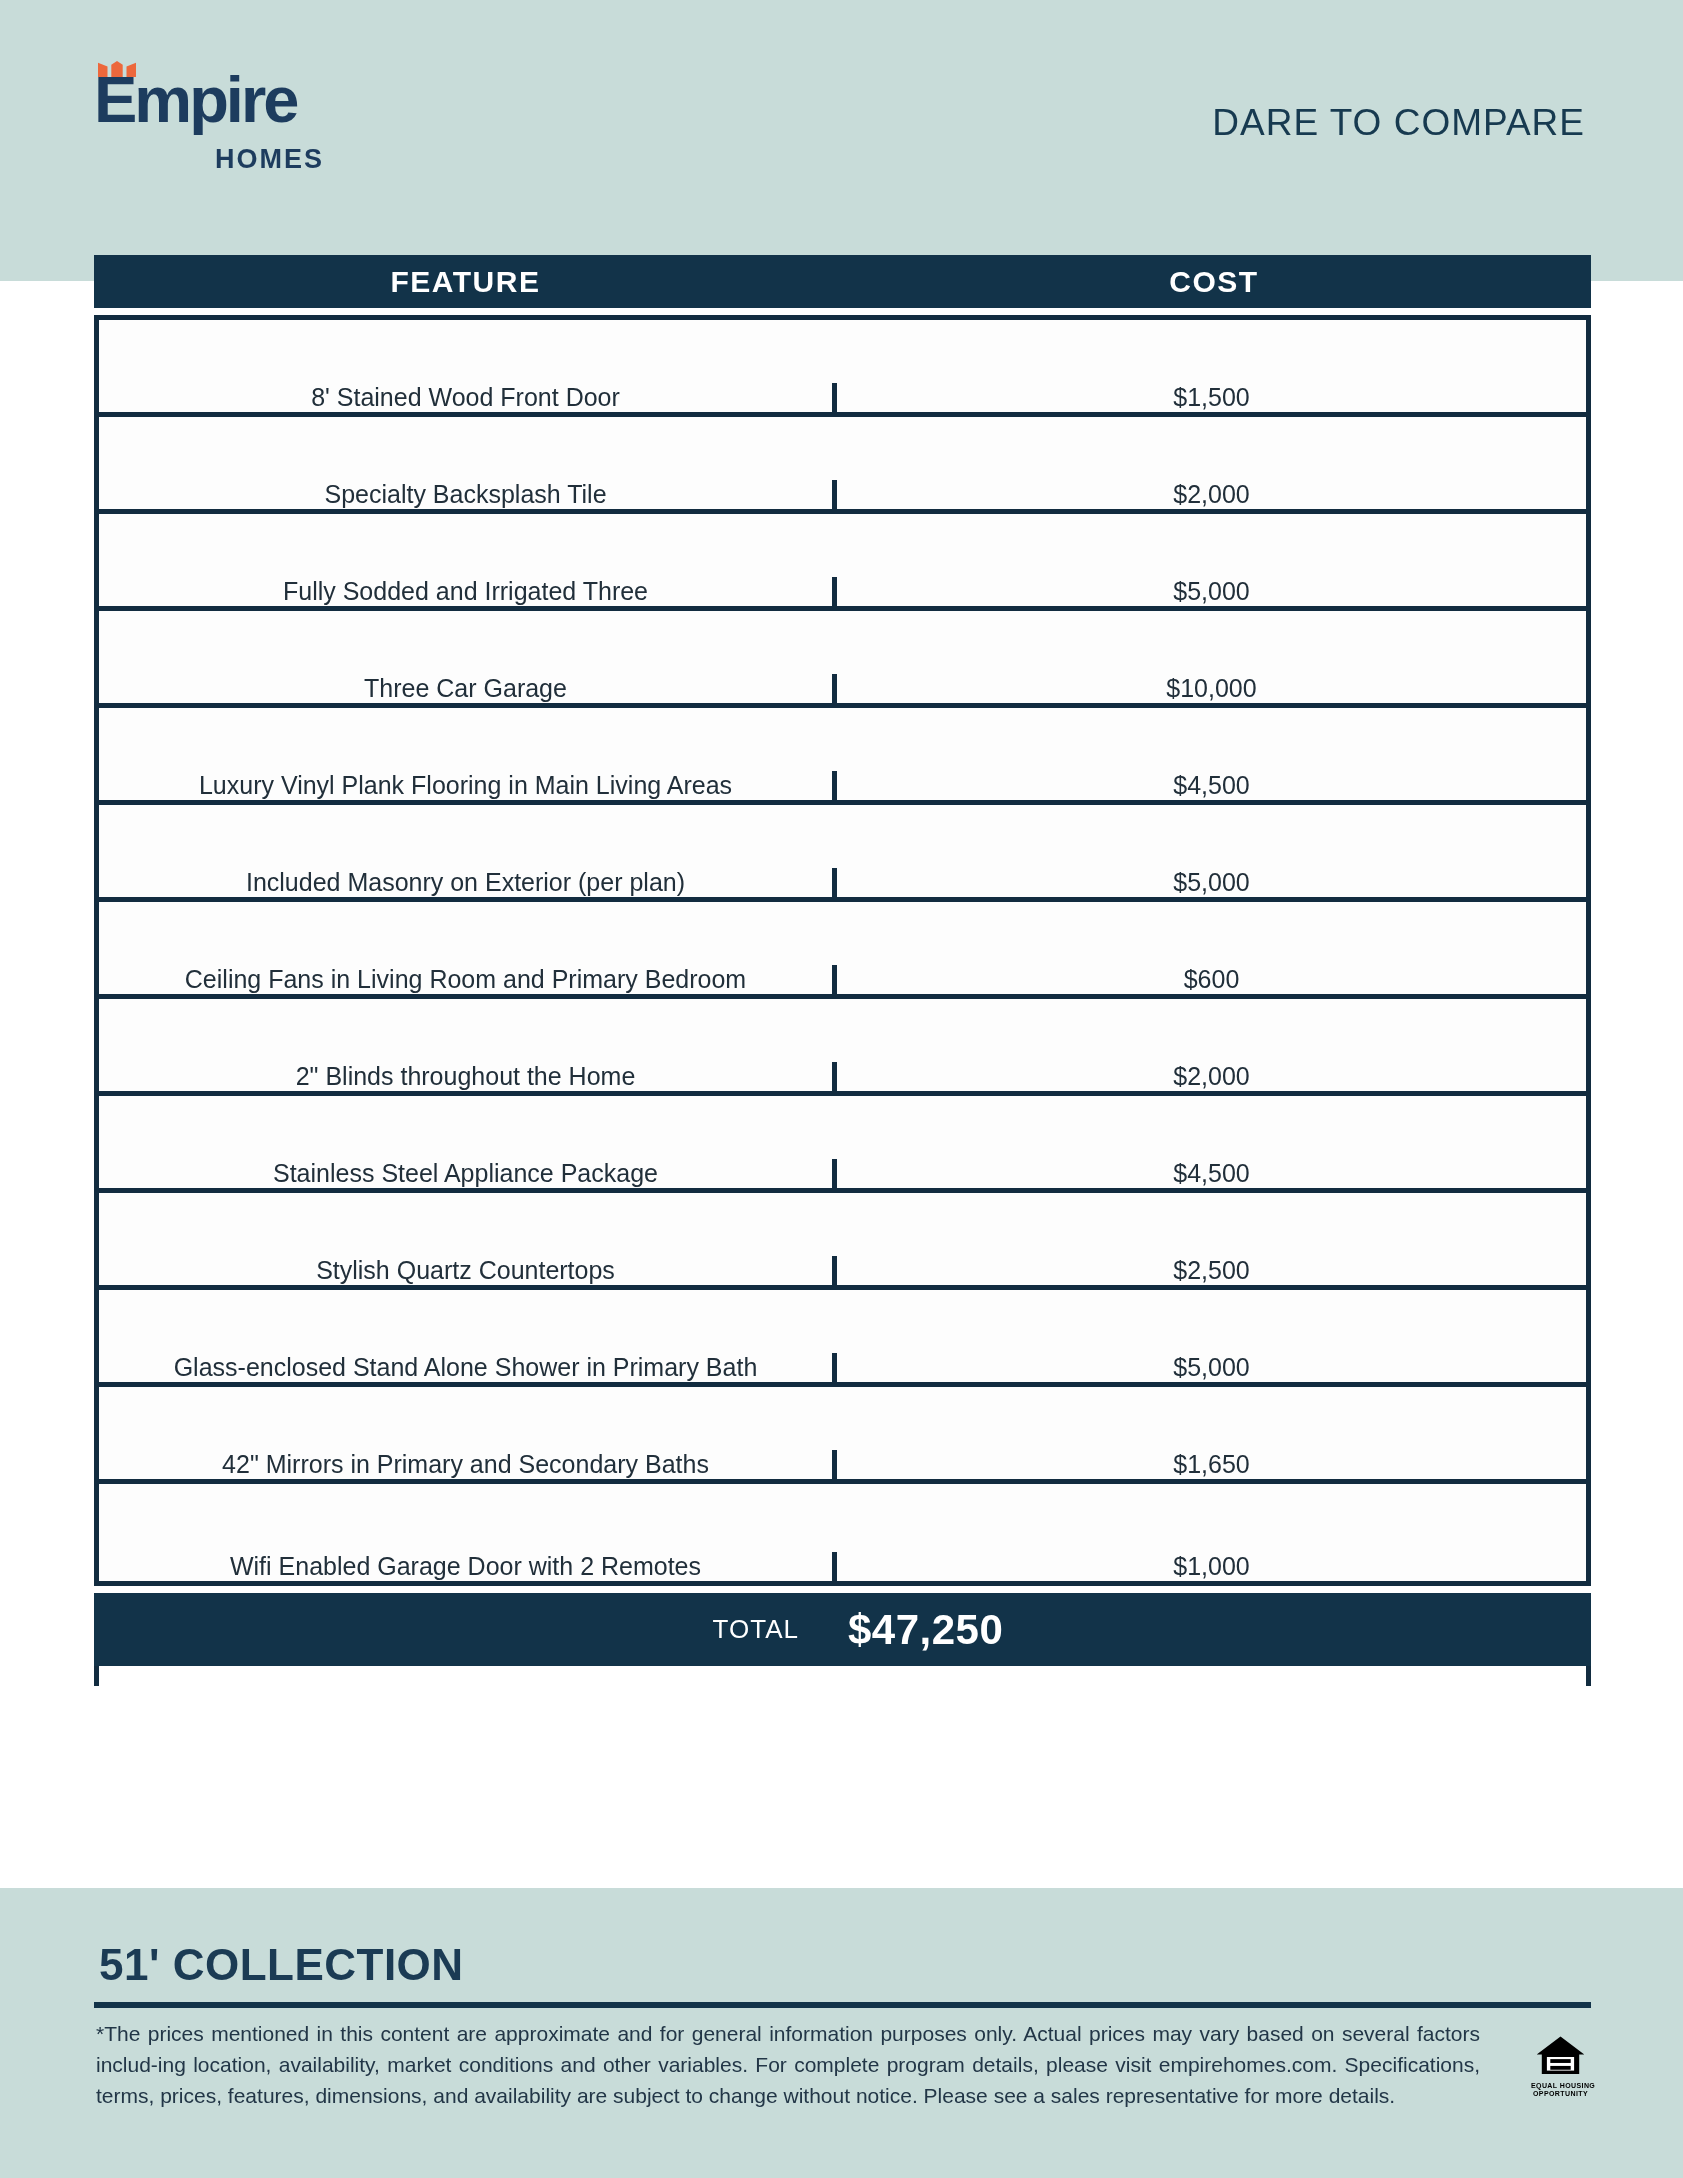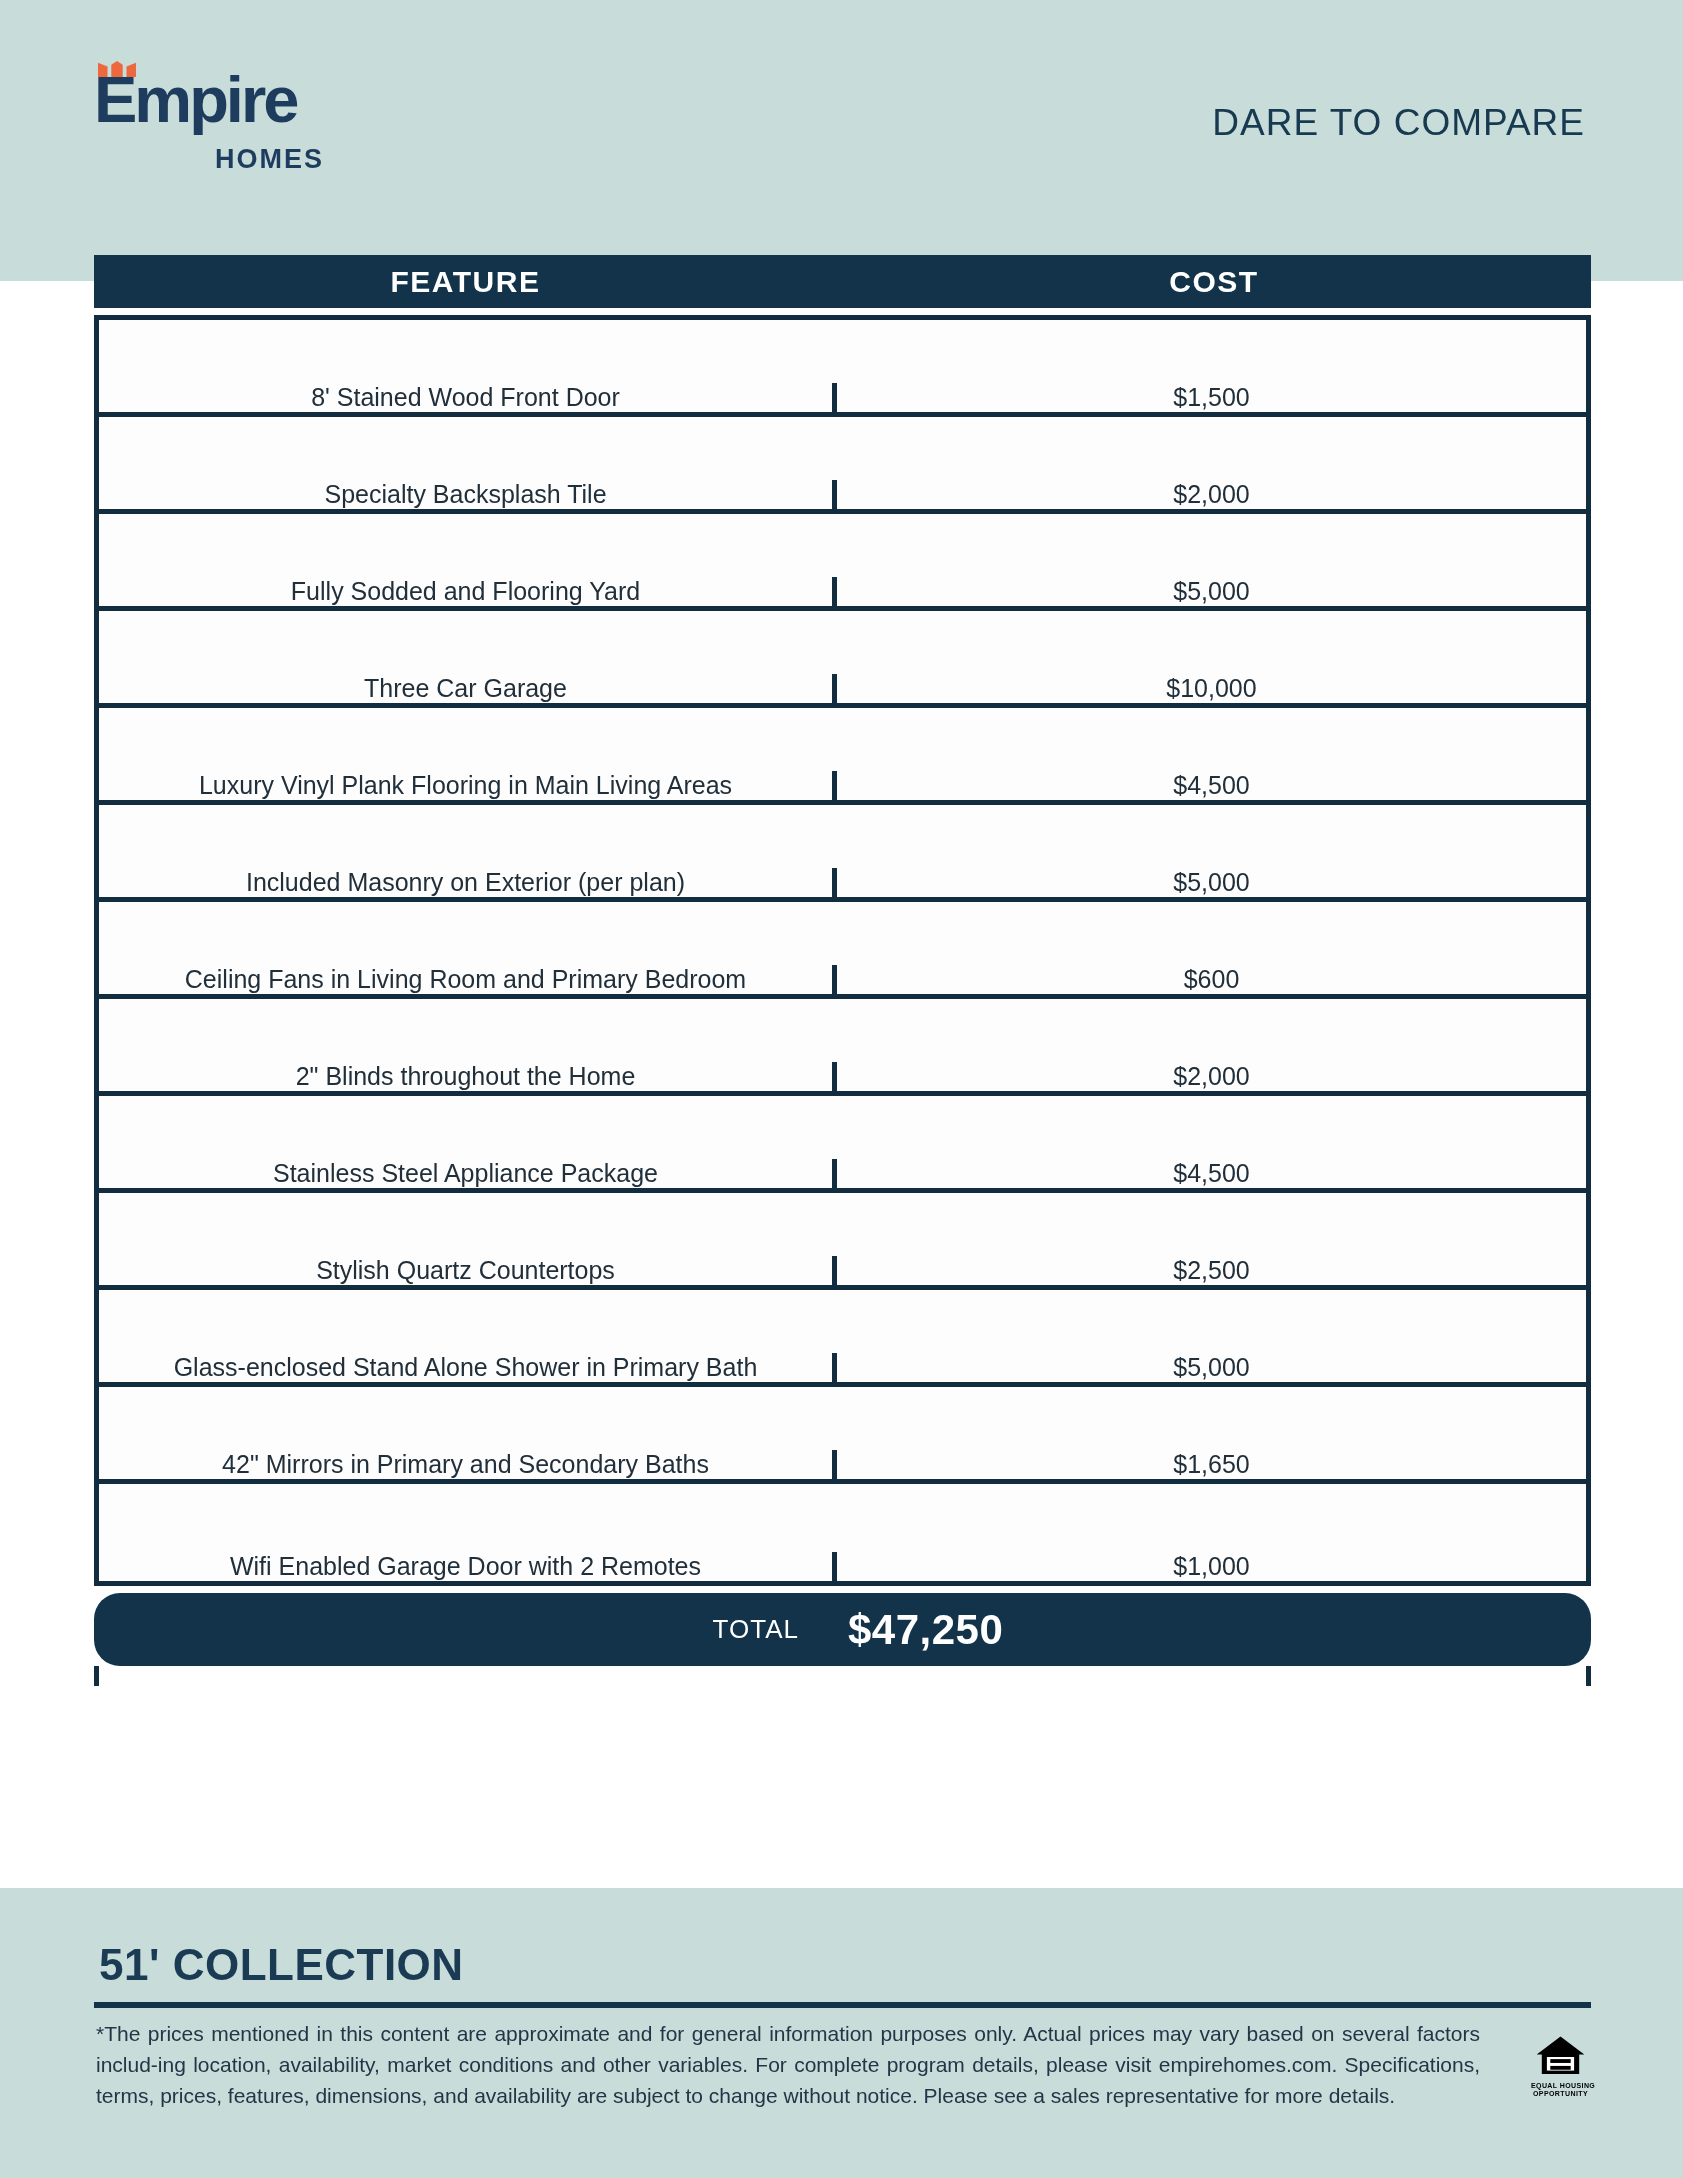--- a/index.html
+++ b/index.html
@@ -57,21 +57,21 @@
     background:#fdfdfd;
   }
   .trow{display:flex;height:97px;border-bottom:5px solid var(--border);align-items:flex-end;}
   .trow:last-child{border-bottom:none;}
   .cell{display:flex;align-items:center;justify-content:center;
         font-size:25px;color:var(--row-text);text-align:center;padding:0 20px;}
   .cell.feature{width:738px;border-right:5px solid var(--border);}
   .cell.cost{flex:1;}
   .total-row{
     margin-top:7px;height:73px;background:var(--navy);
-    display:flex;align-items:center;color:#ffffff;border-radius:26px;
+    display:flex;align-items:center;color:#ffffff;
   }
   .total-label{width:705px;text-align:right;font-size:26px;letter-spacing:1px;}
   .total-value{margin-left:49px;font-size:42px;font-weight:bold;letter-spacing:0.5px;}
   .stub-row{
     height:20px;background:#ffffff;
     border-left:5px solid var(--border);
     border-right:5px solid var(--border);
   }
   
   .footer-band{
@@ -135,21 +135,21 @@
     <div class="cell feature">
           <span>Specialty Backsplash Tile</span>
         </div>
     <div class="cell cost">
           <span>$2,000</span>
         </div>
   </div>
 
   <div class="trow">
     <div class="cell feature">
-          <span>Fully Sodded and Flooring Yard</span>
+          <span>Fully Sodded and Irrigated Three</span>
         </div>
     <div class="cell cost">
           <span>$5,000</span>
         </div>
   </div>
 
   <div class="trow">
     <div class="cell feature">
           <span>Three Car Garage</span>
         </div>

